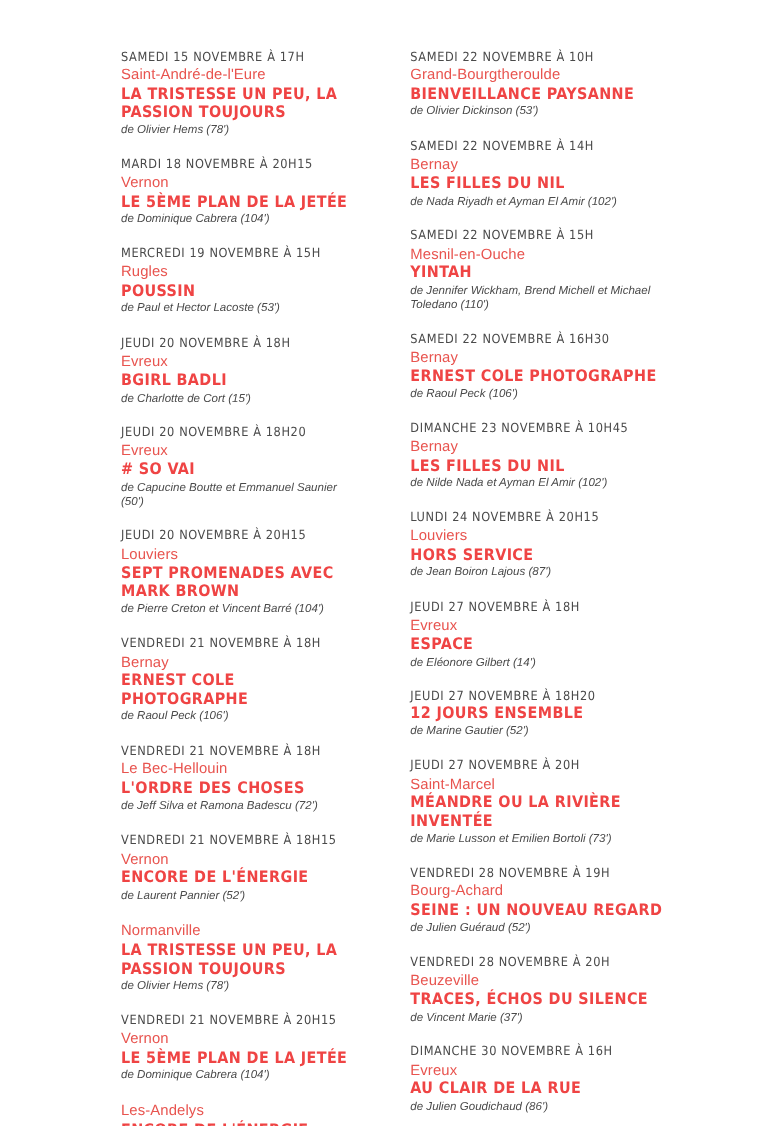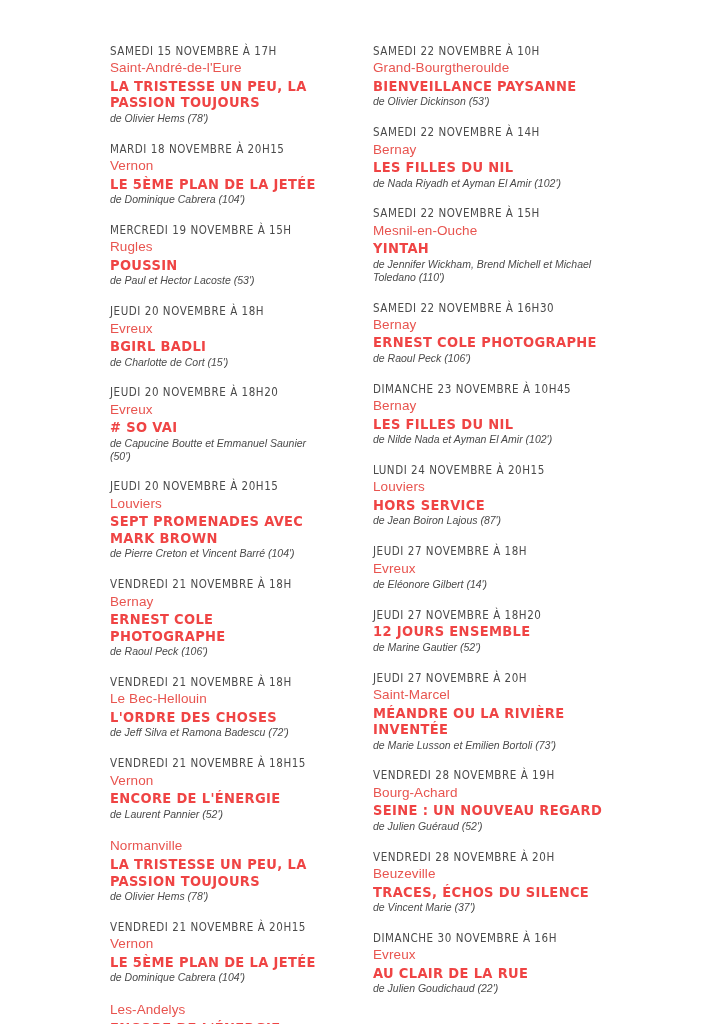--- a/index.html
+++ b/index.html
@@ -180,20 +180,21 @@
       </div>
       <div class="entry">
         <div class="date">LUNDI 24 NOVEMBRE À 20H15</div>
         <div class="city">Louviers</div>
         <div class="title">HORS SERVICE</div>
         <div class="credit">de Jean Boiron Lajous (87')</div>
       </div>
       <div class="entry">
         <div class="date">JEUDI 27 NOVEMBRE À 18H</div>
         <div class="city">Evreux</div>
+        <div class="title">ESPACE</div>
         <div class="credit">de Eléonore Gilbert (14')</div>
       </div>
       <div class="entry">
         <div class="date">JEUDI 27 NOVEMBRE À 18H20</div>
         <div class="title">12 JOURS ENSEMBLE</div>
         <div class="credit">de Marine Gautier (52')</div>
       </div>
       <div class="entry">
         <div class="date">JEUDI 27 NOVEMBRE À 20H</div>
         <div class="city">Saint-Marcel</div>
@@ -209,17 +210,17 @@
       <div class="entry">
         <div class="date">VENDREDI 28 NOVEMBRE À 20H</div>
         <div class="city">Beuzeville</div>
         <div class="title">TRACES, ÉCHOS DU SILENCE</div>
         <div class="credit">de Vincent Marie (37')</div>
       </div>
       <div class="entry">
         <div class="date">DIMANCHE 30 NOVEMBRE À 16H</div>
         <div class="city">Evreux</div>
         <div class="title">AU CLAIR DE LA RUE</div>
-        <div class="credit">de Julien Goudichaud (22')</div>
+        <div class="credit">de Julien Goudichaud (86')</div>
       </div>
     </div>
 
 </div>
 
 </body></html>

